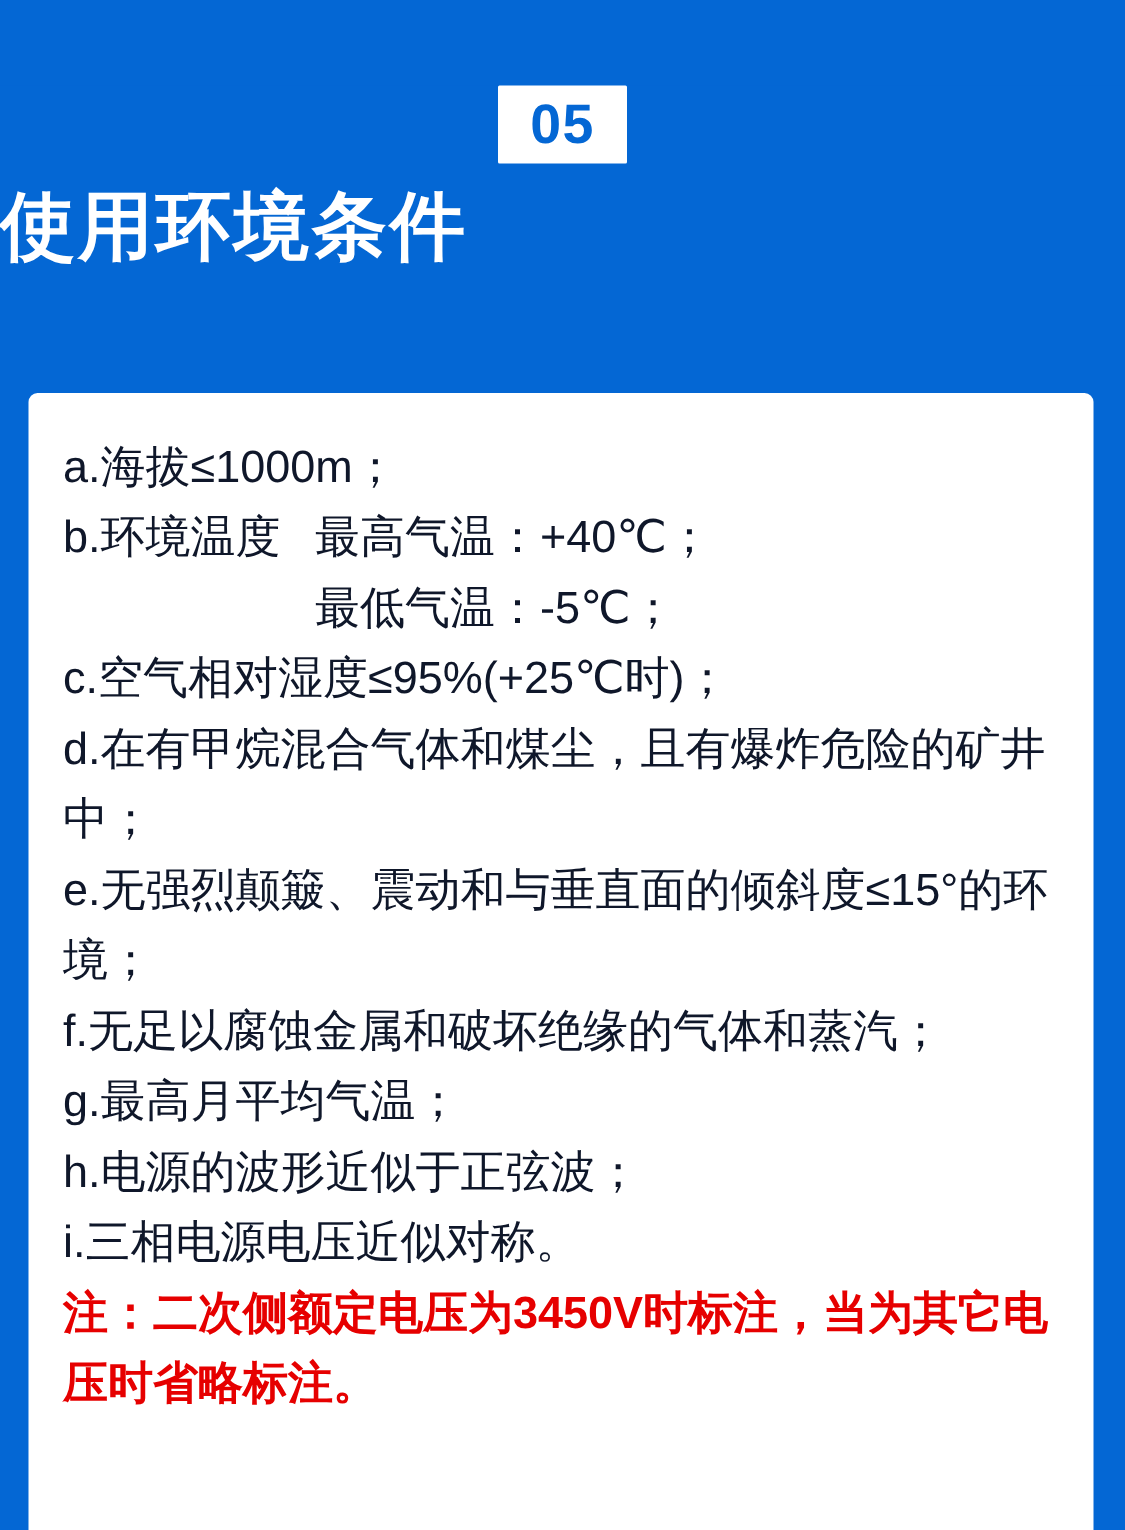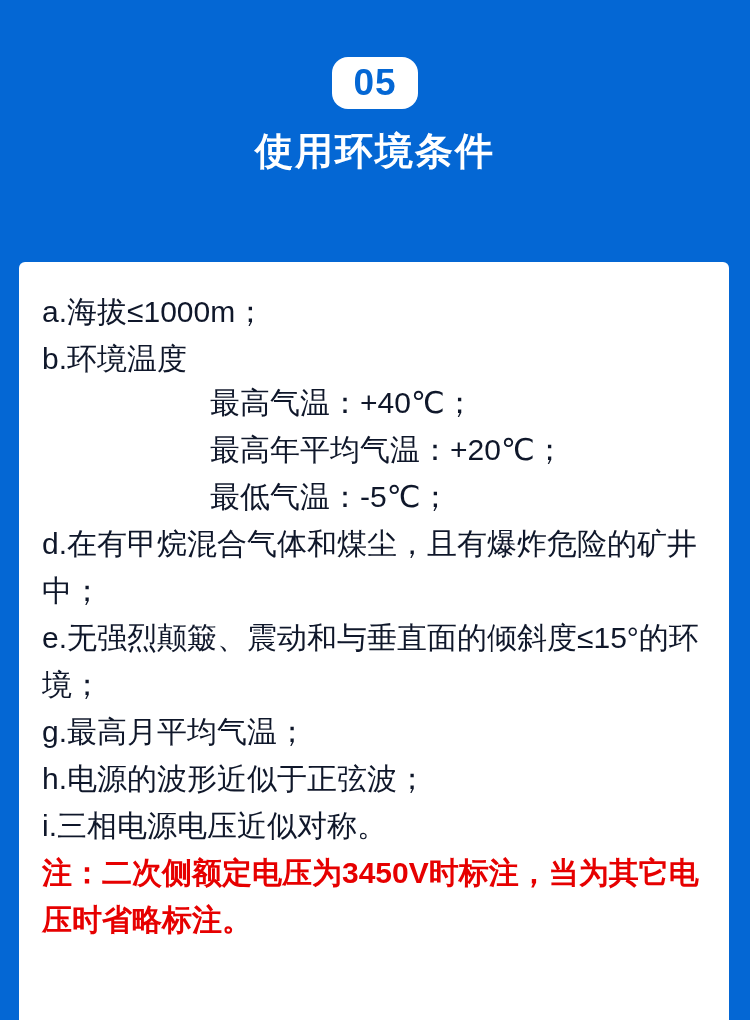--- a/index.html
+++ b/index.html
@@ -16,36 +16,35 @@
     position: relative;
     width: 750px;
     height: 1020px;
     background: #0467d4;
   }
   .section-badge {
     width: 86px;
     height: 52px;
     margin: 57px auto 0 auto;
     background: #ffffff;
-    border-radius: 16px;
+    border-radius: 1px;
     display: flex;
     align-items: center;
     justify-content: center;
     font-size: 37px;
     font-weight: 700;
     color: #0467d4;
     letter-spacing: 1px;
   }
   .section-title {
     margin-top: 14px;
-    text-align: center;
     color: #ffffff;
     font-family: Liberation Sans, sans-serif;
     font-weight: 700;
-    font-size: 38px;
+    font-size: 50px;
     line-height: 56px;
     letter-spacing: 2px;
   }
   .card {
     position: absolute;
     left: 19px;
     top: 205px;
     width: 710px;
     height: 788px;
     background: #ffffff;
@@ -54,21 +53,21 @@
     color: #333333;
     font-size: 30px;
     line-height: 47px;
   }
   .item { color: #0f172a; }
   .item-b { display: flex; }
   .item-b .b-label {
     flex: 0 0 168px;
     width: 168px;
   }
-  .item-b .b-subs { flex: 1; margin-top: 44px; }
+  .item-b .b-subs { flex: 1; }
   .note {
     color: #e60000;
     font-weight: 700;
   }
 </style>
 </head>
 <body>
 
 <div class="page">
 
@@ -77,30 +76,31 @@
   <div class="section-title">使用环境条件</div>
 
   <div class="card">
 
     <div class="item">a.海拔≤1000m；</div>
 
     <div class="item item-b">
       <span class="b-label">b.环境温度</span>
       <div class="b-subs">
         <div>最高气温：+40℃；</div>
-        <div>最高年平均气温：+20℃；</div>
         <div>最低气温：-5℃；</div>
       </div>
     </div>
 
+    <div class="item">c.空气相对湿度≤95%(+25℃时)；</div>
 
     <div class="item">d.在有甲烷混合气体和煤尘，且有爆炸危险的矿井中；</div>
 
     <div class="item">e.无强烈颠簸、震动和与垂直面的倾斜度≤15°的环境；</div>
 
+    <div class="item">f.无足以腐蚀金属和破坏绝缘的气体和蒸汽；</div>
 
     <div class="item">g.最高月平均气温；</div>
 
     <div class="item">h.电源的波形近似于正弦波；</div>
 
     <div class="item">i.三相电源电压近似对称。</div>
 
     <div class="note">注：二次侧额定电压为3450V时标注，当为其它电压时省略标注。</div>
 
   </div>

